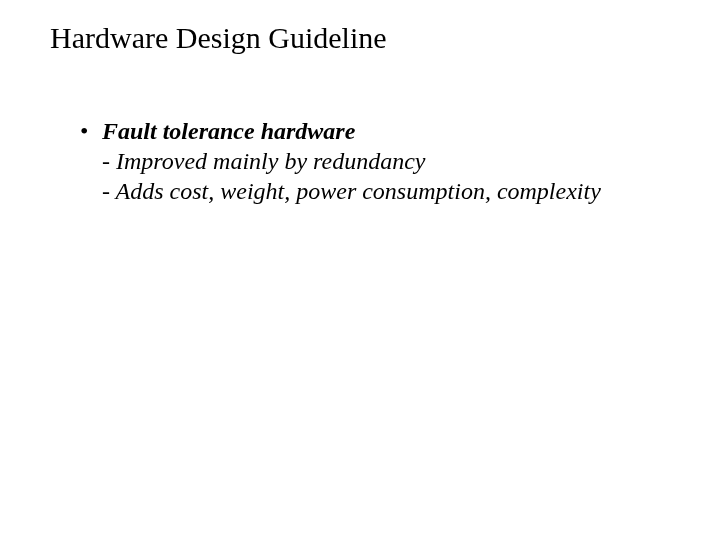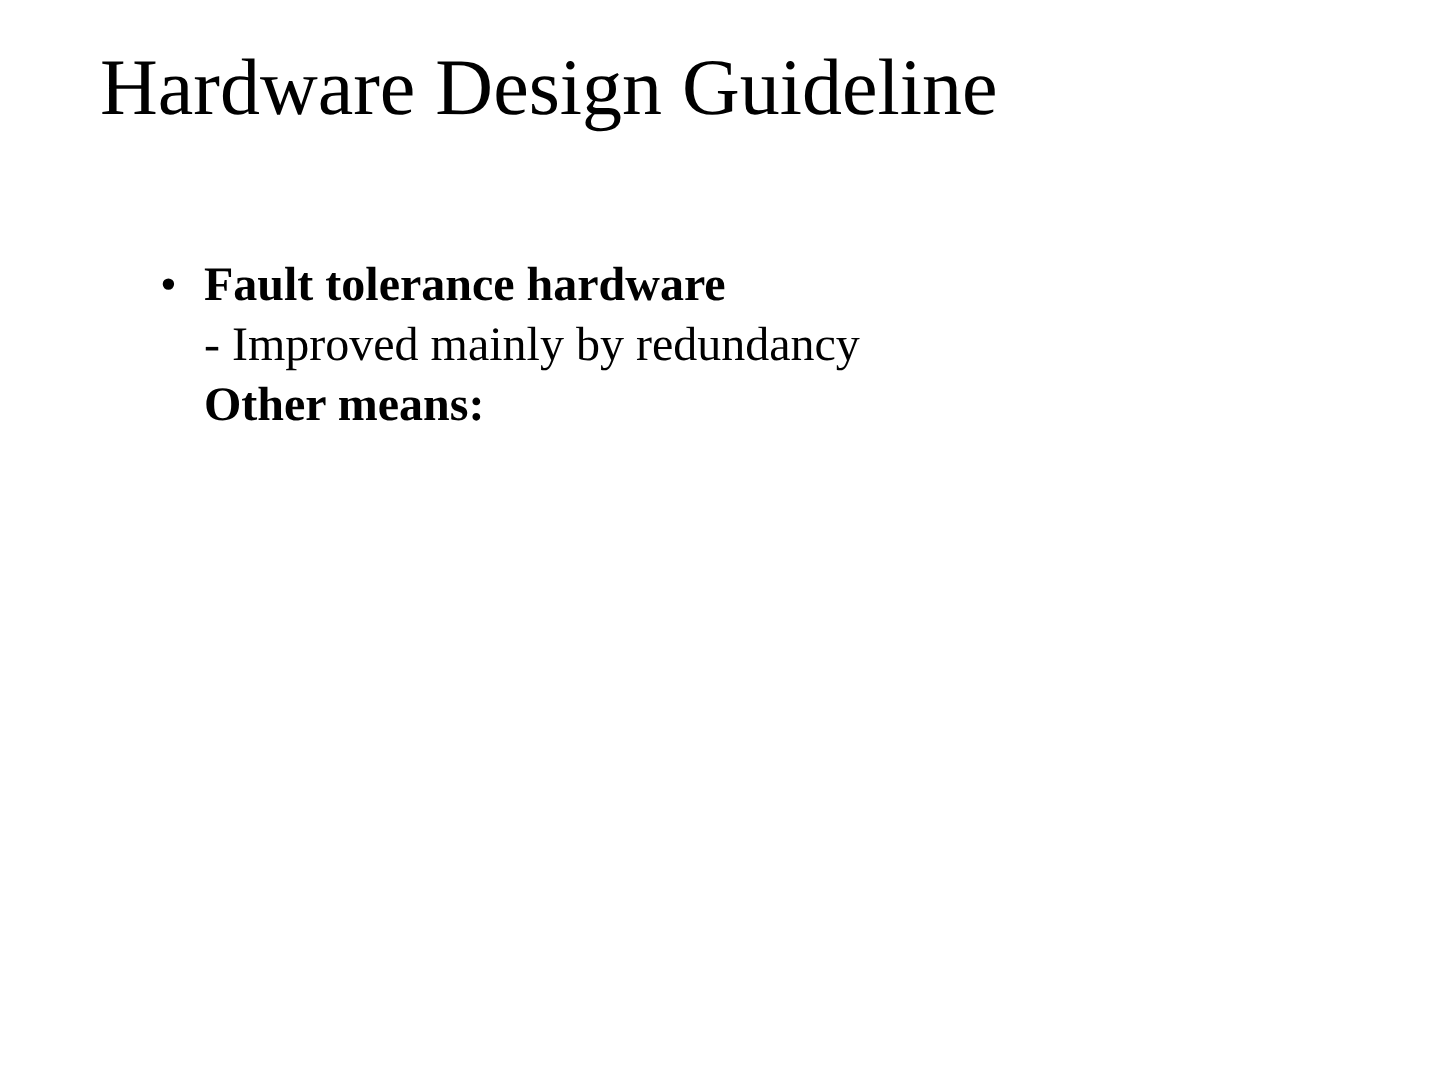--- a/index.html
+++ b/index.html
@@ -12,54 +12,55 @@
     color: #000000;
   }
   .slide {
     width: 720px;
     height: 540px;
     box-sizing: border-box;
     padding: 20px 50px 40px 50px;
     position: relative;
   }
   .title {
-    font-size: 40px;
+    font-size: 30px;
     font-weight: normal;
     margin: 0 0 60px 0;
     line-height: 1.2;
   }
   .body {
     font-size: 24px;
     line-height: 1.25;
     padding-left: 30px;
   }
   .bullet-row {
     display: flex;
     align-items: flex-start;
   }
   .bullet-marker {
     width: 22px;
     flex-shrink: 0;
   }
   .bullet-content {
     flex: 1;
+    font-style: italic;
   }
   .strong {
     font-weight: bold;
   }
 </style>
 </head>
 <body>
 
 <div class="slide">
   <h1 class="title">Hardware Design Guideline</h1>
 
   <div class="body">
     <div class="bullet-row">
       <div class="bullet-marker">•</div>
       <div class="bullet-content">
         <div class="strong">Fault tolerance hardware</div>
         <div>- Improved mainly by redundancy</div>
-        <div class="strong">Other means:</div>
+        <div>- Adds cost, weight, power consumption, complexity</div>
       </div>
     </div>
   </div>
 </div>
 
 </body></html>

